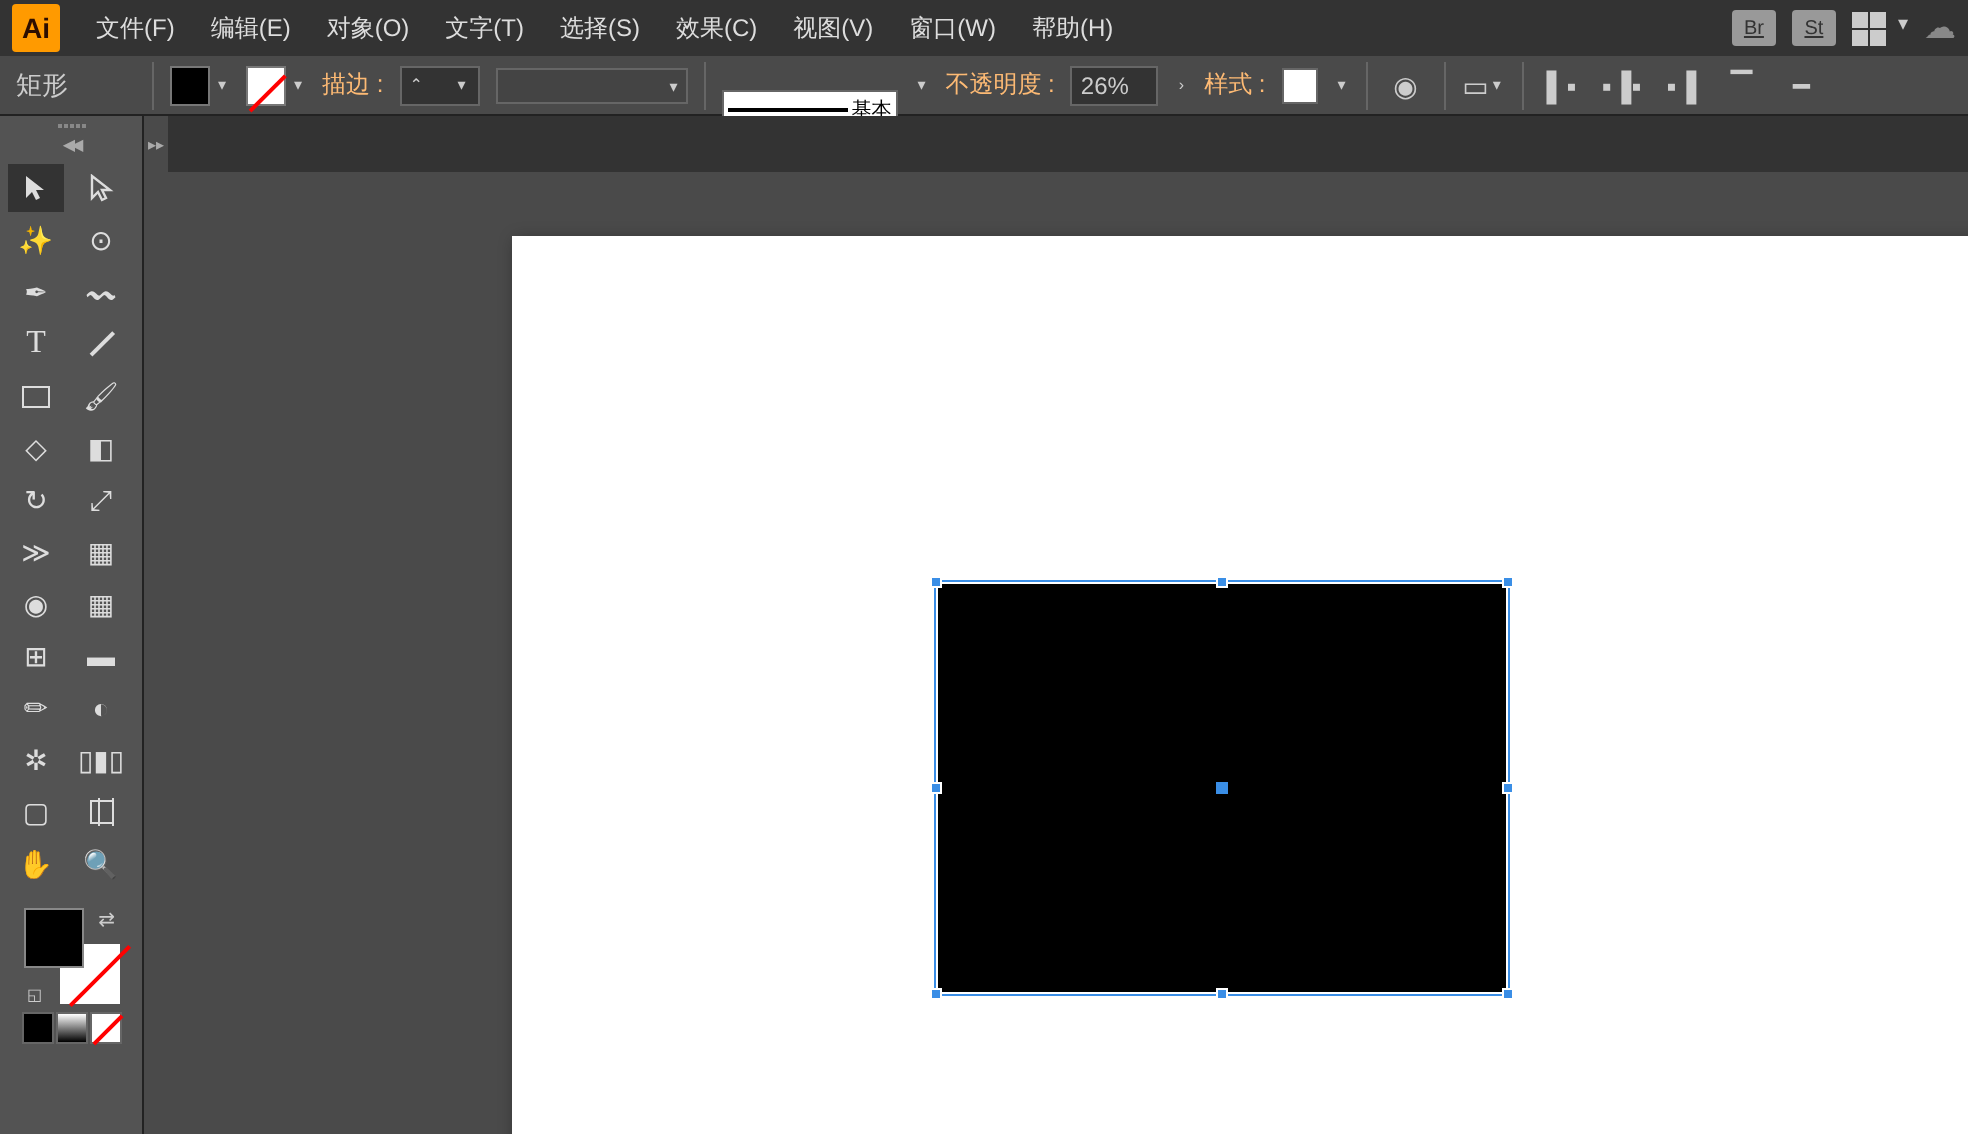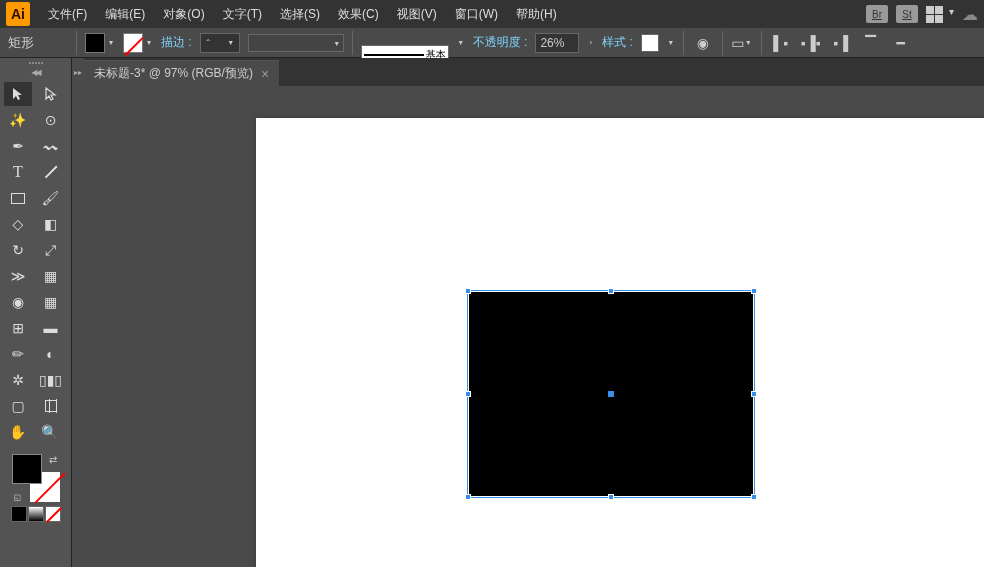--- a/index.html
+++ b/index.html
@@ -15,21 +15,21 @@
     .ws-arrow { font-size: 10px; color: #ccc; margin-left: 4px; }
     .cloud { color: #888; font-size: 16px; }
     
     .control-bar { height: 30px; background: #4a4a4a; border-bottom: 1px solid #222; display: flex; align-items: center; padding: 0 8px; gap: 8px; }
     .tool-label { width: 60px; font-size: 13px; }
     .color-swatch { width: 20px; height: 20px; border: 1px solid #777; display: inline-block; }
     .swatch-black { background: #000; }
     .swatch-none { background: #fff; position: relative; }
     .swatch-none::after { content: ""; position: absolute; left: 0; top: 50%; width: 140%; height: 2px; background: red; transform: rotate(-45deg) translateX(-15%); }
     .dd-arrow { font-size: 8px; color: #ccc; margin: 0 2px; }
-    .ctrl-label { color: #7dd3fc; }
+    .ctrl-label { color: #fdba74; }
     .numbox { width: 40px; height: 20px; background: #333; border: 1px solid #666; display: inline-flex; align-items: center; padding: 0 4px; }
     .stroke-dd { width: 96px; height: 18px; background: #444; border: 1px solid #666; }
     .brush-preview { width: 88px; height: 20px; background: #fff; border: 1px solid #666; display: flex; align-items: center; padding: 2px; margin-top: 24px; }
     .brush-line { flex: 1; height: 2px; background: #000; }
     .brush-label { font-size: 10px; color: #000; margin-left: 2px; }
     .opacity-box { width: 44px; height: 20px; background: #333; border: 1px solid #666; display: flex; align-items: center; padding: 0 4px; }
     .style-swatch { width: 18px; height: 18px; background: #fff; border: 1px solid #666; }
     .divider { width: 1px; height: 24px; background: #666; }
     .ctrl-icon { width: 22px; height: 22px; display: flex; align-items: center; justify-content: center; color: #ccc; font-size: 14px; }
     
@@ -227,24 +227,20 @@
         <div class="mode-box mode-solid"></div>
         <div class="mode-box mode-grad"></div>
         <div class="mode-box mode-none"></div>
       </div>
     </div>
   </div>
 
   <div class="doc-area">
     <div class="tab-row">
       <div class="panel-collapse">▸▸</div>
-      <div class="doc-tab">
-        <span>未标题-3* @ 97% (RGB/预览)</span>
-        <span class="tab-close">×</span>
-      </div>
     </div>
     <div class="canvas-area">
       <div class="artboard"></div>
       <div class="shape-rect"></div>
       <div class="sel-outline" style="left:395px;top:204px;width:288px;height:208px;">
         <div class="sel-handle" style="left:-3px;top:-3px;"></div>
         <div class="sel-handle" style="left:50%;top:-3px;margin-left:-3px;"></div>
         <div class="sel-handle" style="right:-3px;top:-3px;"></div>
         <div class="sel-handle" style="left:-3px;top:50%;margin-top:-3px;"></div>
         <div class="sel-handle" style="right:-3px;top:50%;margin-top:-3px;"></div>

